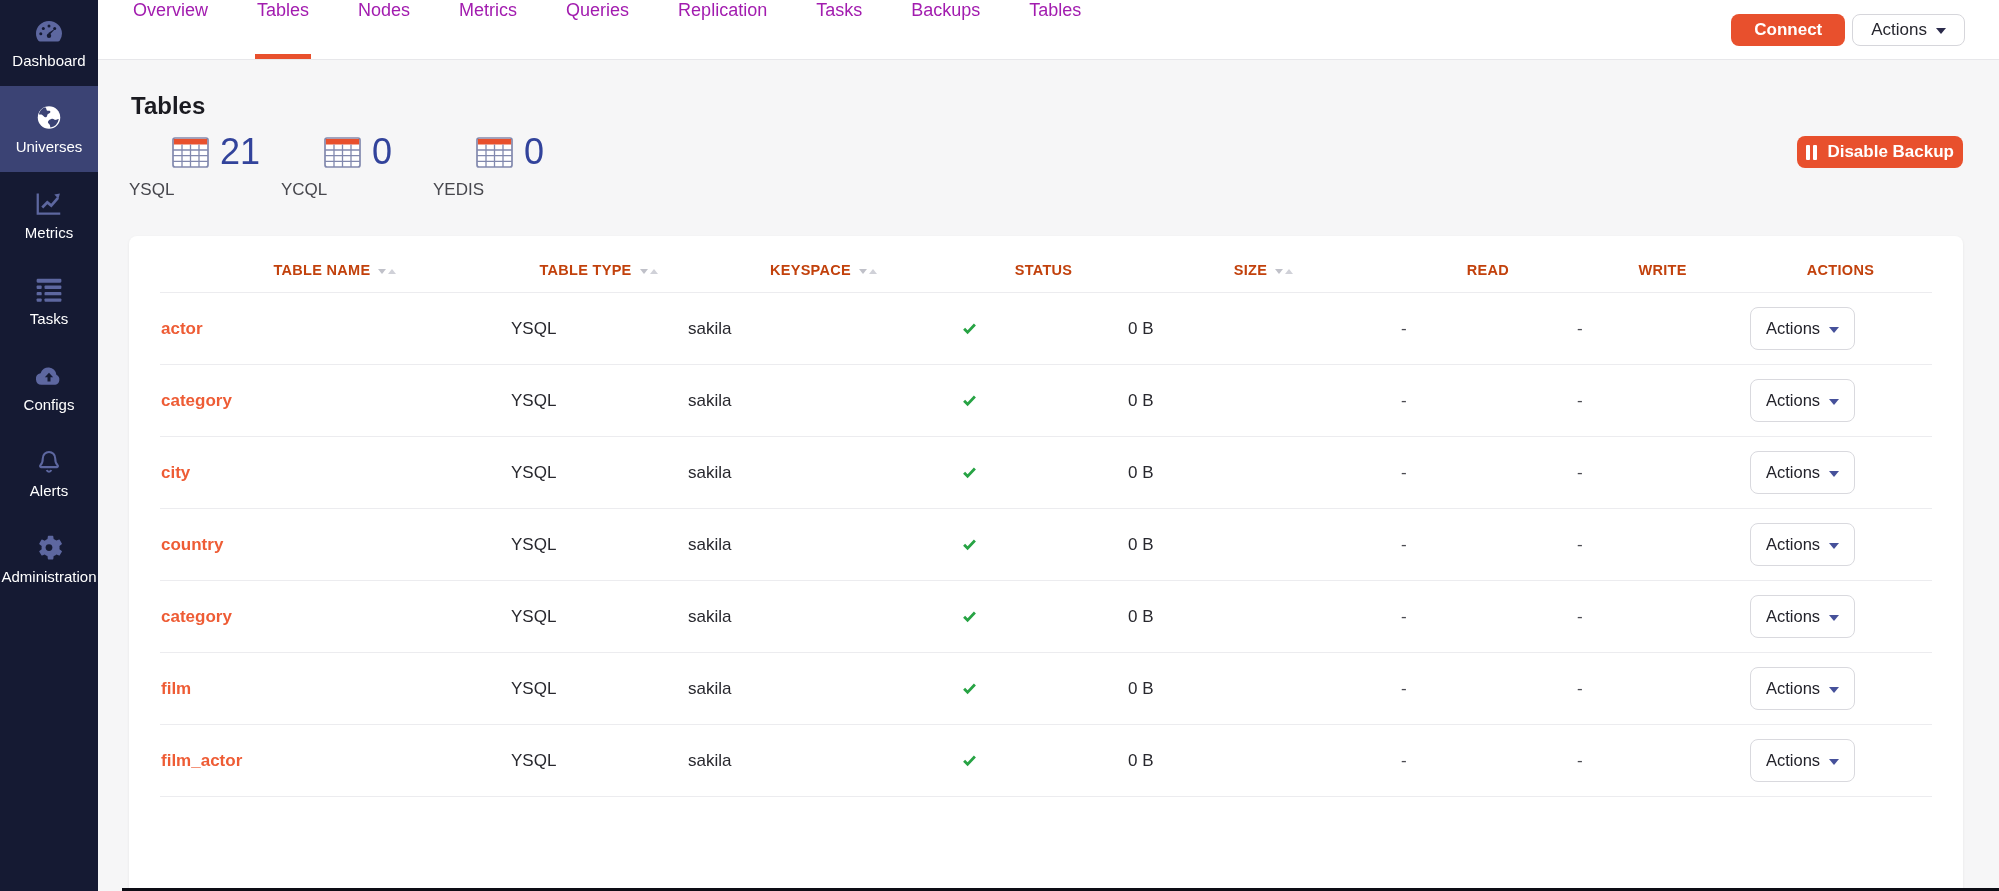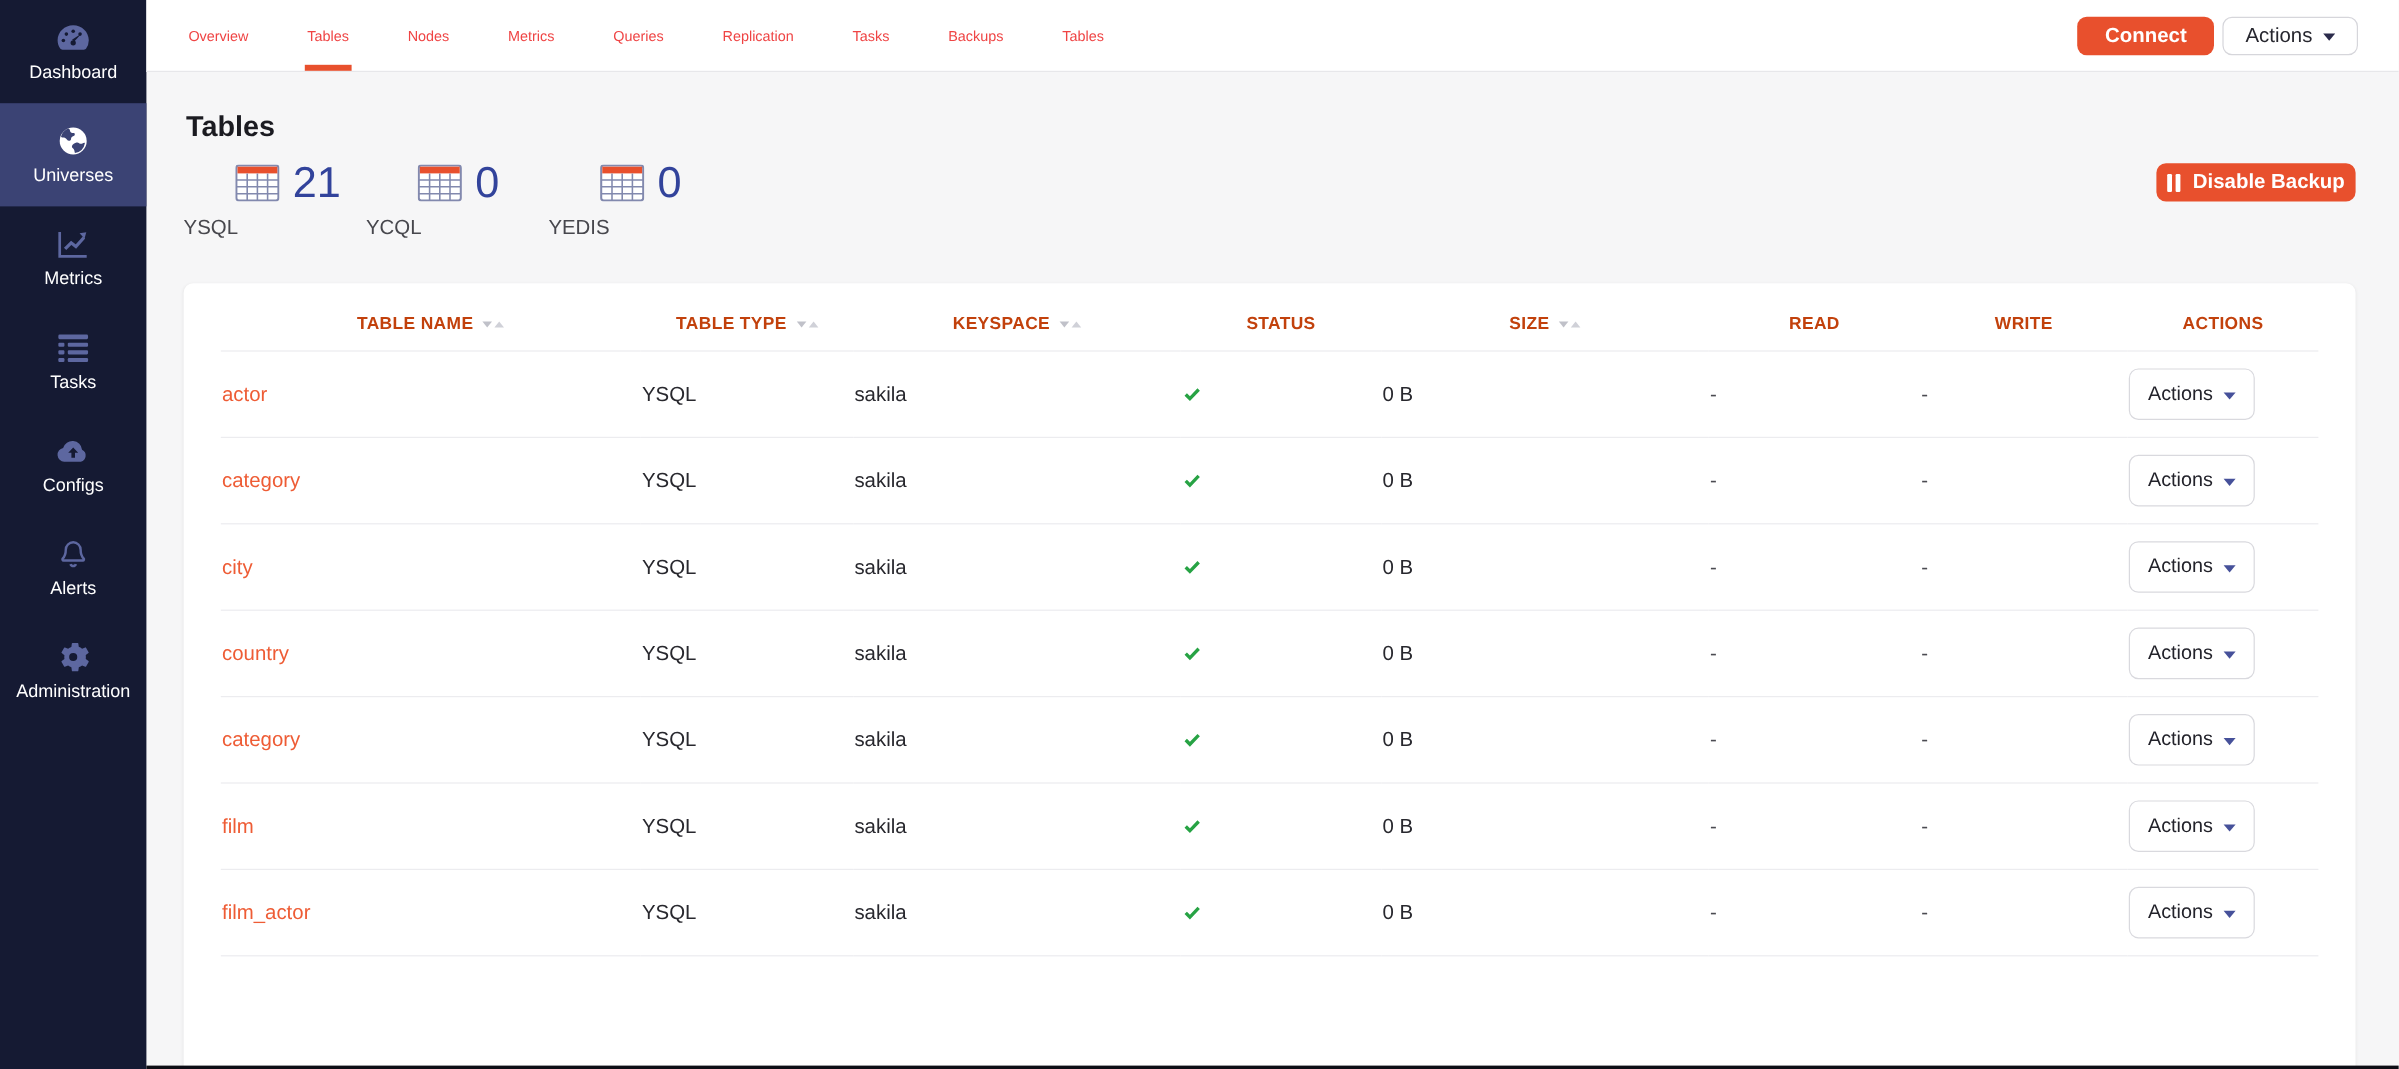--- a/index.html
+++ b/index.html
@@ -1,34 +1,34 @@
 <!DOCTYPE html>
 <html style="--accent_orange: #e8502d; --link_orange: #ee5c35; --stat_navy: #32439b; --success_green: #27a344; --sidebar_bg: #151a33; --sidebar_active_bg: #3b4374; --sidebar_icon: #5d67a0;"><head>
 <meta charset="utf-8">
 <style>
   * { box-sizing: border-box; }
   html,body{ margin:0; width:1999px; height:891px; overflow:hidden;
     font-family:"Liberation Sans","DejaVu Sans",sans-serif; background:#f6f6f7; }
   .app{ display:flex; width:100%; height:100%; position:relative; }
 
   
-  .sidebar{ width:122px; flex-shrink:0; background:var(--sidebar_bg,#151a33); display:flex; flex-direction:column; }
+  .sidebar{ width:98px; flex-shrink:0; background:var(--sidebar_bg,#151a33); display:flex; flex-direction:column; }
   .side-item{ height:86px; display:flex; flex-direction:column; align-items:center; justify-content:center; cursor:pointer; }
   .side-item.active{ background:var(--sidebar_active_bg,#3b4374); }
   .side-icon{ color:var(--sidebar_icon,#5d67a0); height:28px; display:flex; align-items:center; }
   .side-icon svg{ width:30px; height:27px; display:block; }
   .side-item.active .side-icon{ color:#fff; }
   .side-label{ color:#fff; font-size:15px; margin-top:6px; font-weight:500; }
 
   
   .main{ flex:1; min-width:0; display:flex; flex-direction:column; }
 
   .topnav{ height:60px; background:#fff; border-bottom:1px solid #e7e7ea; display:flex; align-items:stretch; padding-left:35px; flex-shrink:0; }
   .tabs{ display:flex; align-items:stretch; }
-  .tab{ display:flex; align-items:center; margin-right:49px; position:relative; font-size:12px; color:#ef4444; cursor:pointer; white-space:nowrap; }
+  .tab{ display:flex; margin-right:49px; position:relative; font-size:18px; color:#a21caf; cursor:pointer; white-space:nowrap; }
   .tab.active::after{ content:""; position:absolute; left:-2px; right:-2px; bottom:0; height:5px; background:var(--accent_orange,#e8502d); }
   .topnav-buttons{ margin-left:auto; display:flex; align-items:center; gap:7px; padding-right:34px; }
   .btn{ border-radius:8px; height:32px; font-size:17px; cursor:pointer; display:inline-flex; align-items:center; justify-content:center; }
   .btn-connect{ background:var(--accent_orange,#e8502d); color:#fff; border:none; padding:0 23px; font-weight:600; }
   .btn-top-actions{ background:#fff; color:#27272f; border:1px solid #d6d6db; padding:0 18px; gap:9px; }
   .caret{ width:0; height:0; border-left:5.5px solid transparent; border-right:5.5px solid transparent; border-top:6.5px solid #2b2b4b; margin-top:2px; }
 
   
   .content{ flex:1; overflow:hidden; padding:28px 36px 0 31px; }
   .page-title{ font-size:24px; font-weight:700; color:#1b1b21; margin:4px 0 14px 2px; }
@@ -45,21 +45,21 @@
 
   
   .card{ background:#fff; border-radius:8px; margin-top:36px; padding:0 31px; box-shadow:0 1px 3px rgba(0,0,0,.07); min-height:680px; }
   table{ width:100%; border-collapse:collapse; table-layout:fixed; }
   th{ text-align:center; font-size:14.5px; font-weight:700; color:#c2410c; letter-spacing:.3px; padding:26px 0 14px; border-bottom:1px solid #ececef; cursor:pointer; }
   td{ height:72px; border-bottom:1px solid #ececef; font-size:17px; color:#28282e; }
   .sorts{ display:inline-flex; gap:2px; margin-left:8px; vertical-align:1px; }
   .tri{ width:0; height:0; display:inline-block; }
   .tri-down{ border-left:4.5px solid transparent; border-right:4.5px solid transparent; border-top:5.5px solid #c0c1c9; }
   .tri-up{ border-left:4.5px solid transparent; border-right:4.5px solid transparent; border-bottom:5.5px solid #d0d1d8; }
-  a.tname{ color:var(--link_orange,#ee5c35); font-weight:400; text-decoration:none; cursor:pointer; }
+  a.tname{ color:var(--link_orange,#ee5c35); font-weight:700; text-decoration:none; cursor:pointer; }
   .check svg{ width:17px; height:16px; display:block; }
   .dim{ color:#4b4b52; }
   .row-actions{ background:#fff; border:1px solid #d9d9de; border-radius:8px; height:43px; min-width:101px; padding:0 15px; font-size:16.5px; color:#23232b; cursor:pointer; display:inline-flex; align-items:center; justify-content:center; gap:9px; font-family:inherit; }
   .caret-blue{ border-top-color:#46519a; }
 
   .bottom-edge{ position:absolute; left:122px; right:0; bottom:0; height:3px; background:#0d0d15; }
 </style>
 </head>
 <body>
 

